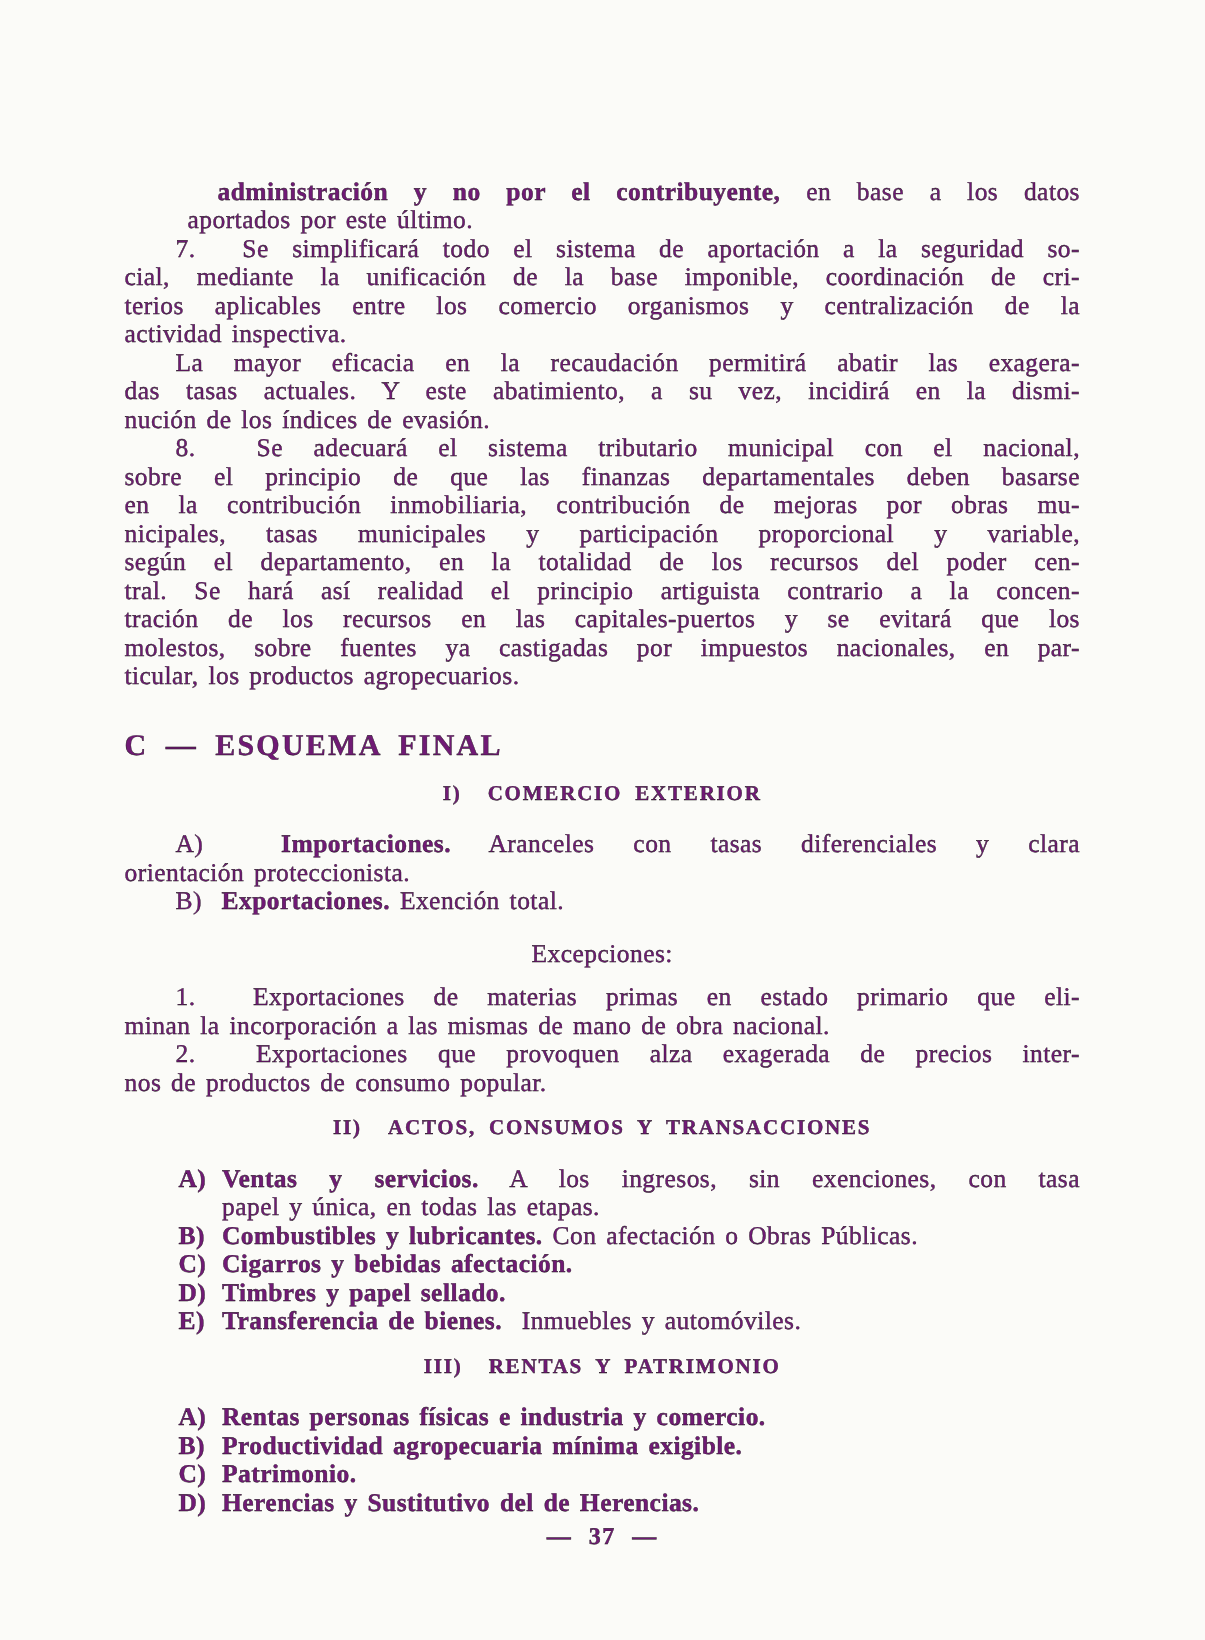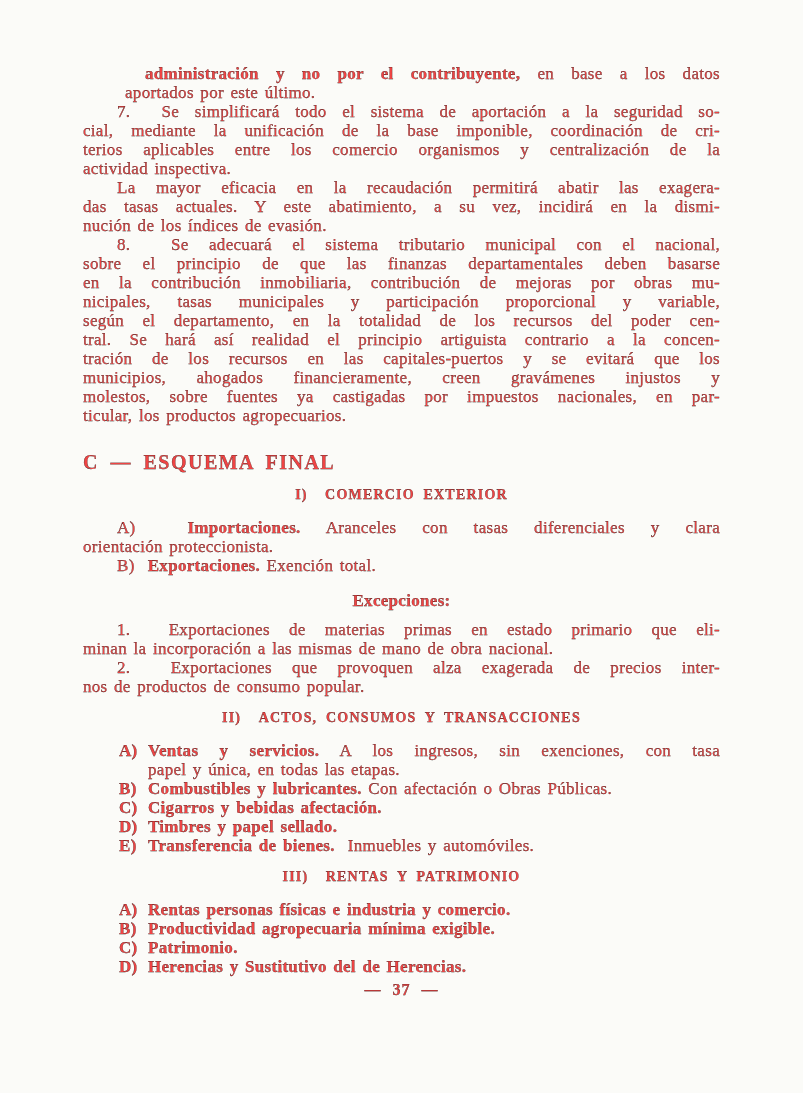--- a/index.html
+++ b/index.html
@@ -6,26 +6,26 @@
   .page {
     position: relative;
     width: 803px;
     height: 1093px;
     background: #fbfbf8;
     overflow: hidden;
   }
   .content {
     position: absolute;
     left: 83px;
-    top: 16px;
+    top: 0;
     width: 637px;
-    padding-top: 48px;
+    padding-top: 118px;
     font-family: "Liberation Serif", "DejaVu Serif", serif;
     font-size: 17px;
-    color: #ef4444;
+    color: #701a75;
     letter-spacing: 0.3px;
     word-spacing: 2px;
     -webkit-text-stroke: 0.25px #151413;
   }
   .line { line-height: 19px; white-space: normal; }
   .just { text-align: justify; text-align-last: justify; }
   .b { font-weight: bold; }
   .para .line:first-child { text-indent: 34px; }
   .quote { margin-left: 42px; }
   .quote .line:first-child { text-indent: 20px; }
@@ -40,21 +40,21 @@
   .hc {
     font-weight: bold;
     font-size: 14px;
     letter-spacing: 1.2px;
     word-spacing: 4px;
     text-align: center;
     line-height: 18px;
     margin: 13px 0 14px 0;
   }
   .cb {
-    font-weight: bold;
+    font-weight: normal;
     font-size: 17px;
     text-align: center;
     line-height: 20px;
     margin: 16px 0 9px 0;
   }
   .pn {
     text-align: center;
     font-weight: bold;
     font-size: 16px;
     letter-spacing: 1px;
@@ -92,21 +92,20 @@
         <div class="line"><span>nución de los índices de evasión.</span></div>
       </div>
       <div class="para">
         <div class="line just"><span>8.&nbsp; Se adecuará el sistema tributario municipal con el nacional,</span></div>
         <div class="line just"><span>sobre el principio de que las finanzas departamentales deben basarse</span></div>
         <div class="line just"><span>en la contribución inmobiliaria, contribución de mejoras por obras mu-</span></div>
         <div class="line just"><span>nicipales, tasas municipales y participación proporcional y variable,</span></div>
         <div class="line just"><span>según el departamento, en la totalidad de los recursos del poder cen-</span></div>
         <div class="line just"><span>tral. Se hará así realidad el principio artiguista contrario a la concen-</span></div>
         <div class="line just"><span>tración de los recursos en las capitales-puertos y se evitará que los</span></div>
-        <div class="line just"><span>municipios, ahogados financieramente, creen gravámenes injustos y</span></div>
         <div class="line just"><span>molestos, sobre fuentes ya castigadas por impuestos nacionales, en par-</span></div>
         <div class="line"><span>ticular, los productos agropecuarios.</span></div>
       </div>
       <div class="hl">C — ESQUEMA FINAL</div>
       <div class="hc">I)&nbsp;&nbsp;COMERCIO EXTERIOR</div>
       <div class="para">
         <div class="line just"><span>A)&nbsp; </span><span class="b">Importaciones.</span><span> Aranceles con tasas diferenciales y clara</span></div>
         <div class="line"><span>orientación proteccionista.</span></div>
       </div>
       <div class="para">

